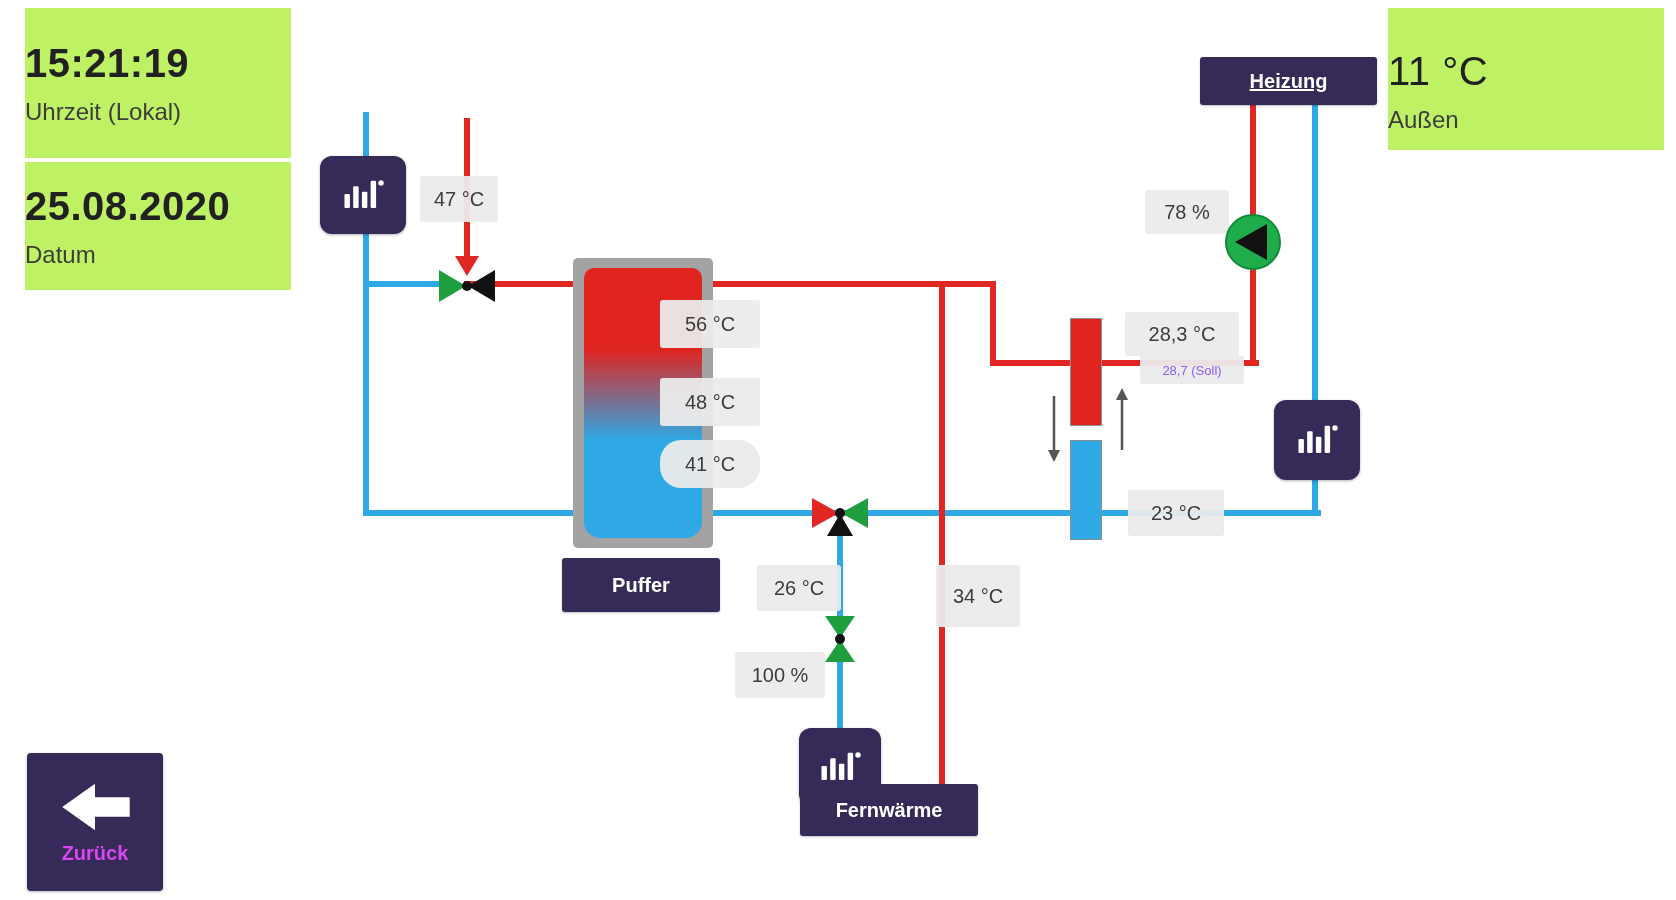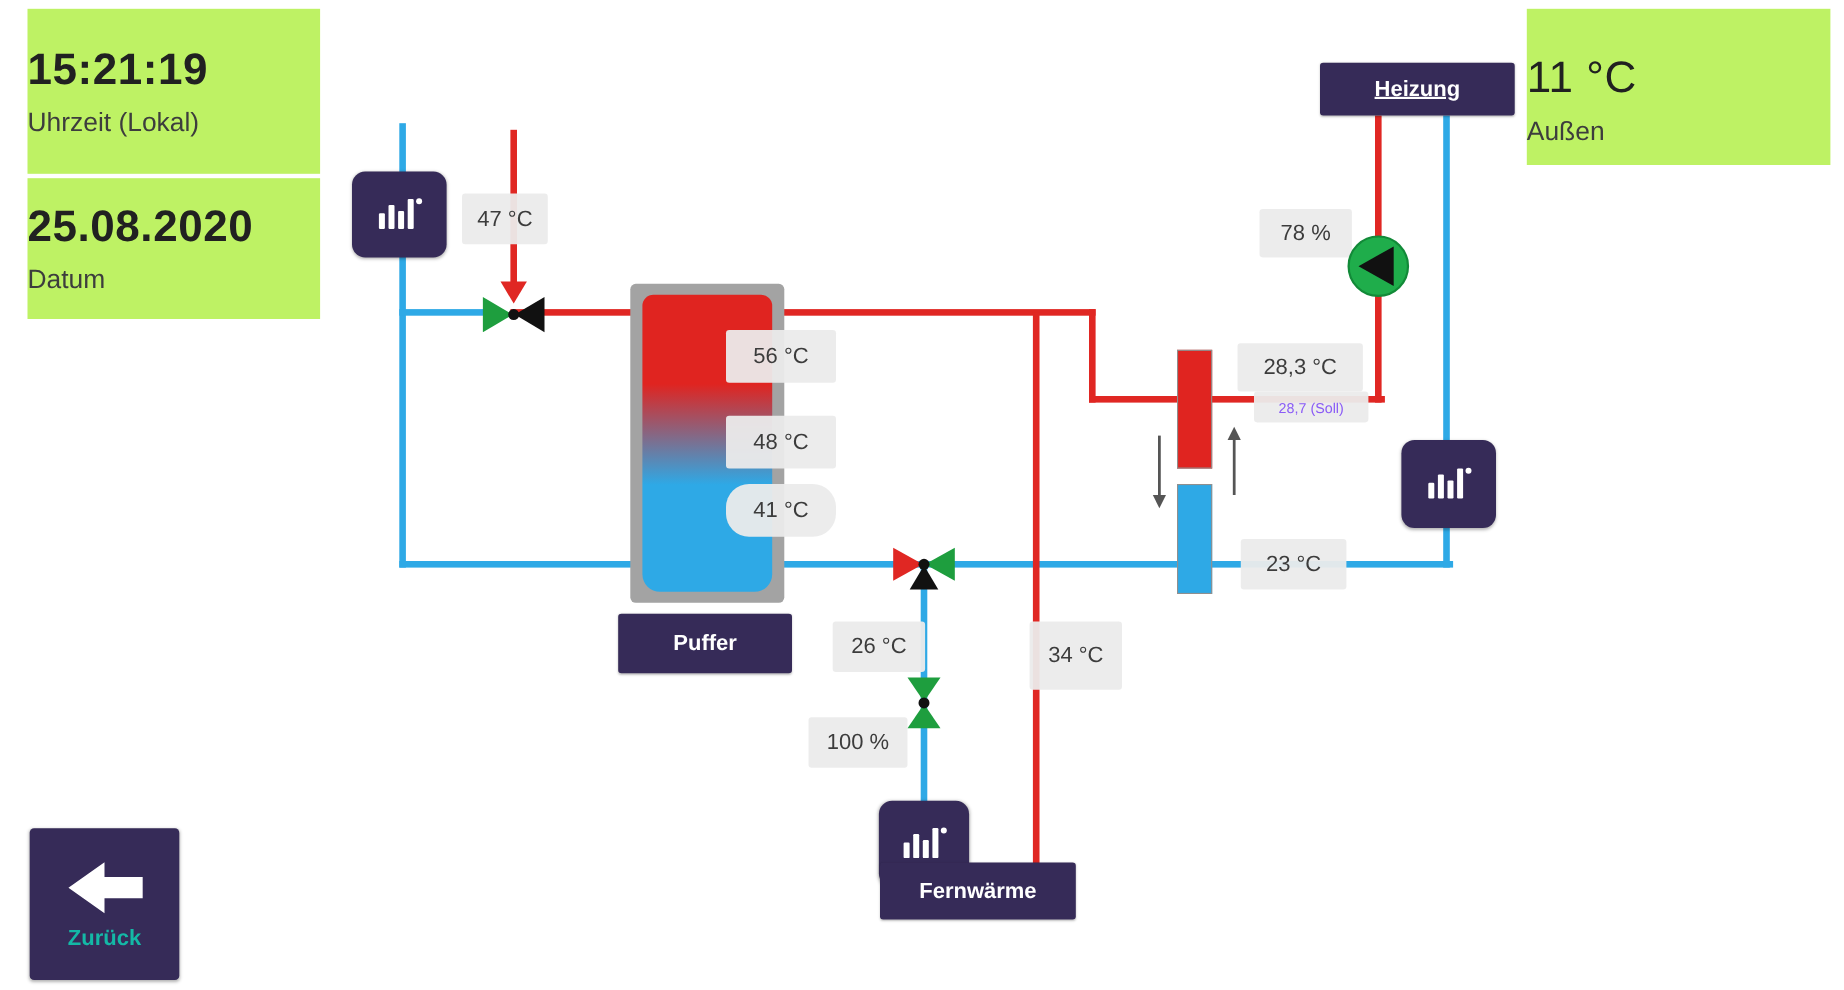--- a/index.html
+++ b/index.html
@@ -35,21 +35,21 @@
                 background:linear-gradient(180deg,#e02420 0%,#e02420 30%,#2ea9e6 64%,#2ea9e6 100%); }
 
   .hx { position:absolute; border:1px solid #8f8f8f; box-sizing:border-box; }
   .hx.hot  { background:#e02420; }
   .hx.cold { background:#2ea9e6; }
 
   .overlay { position:absolute; left:0; top:0; pointer-events:none; }
 
   .back-btn { position:absolute; left:27px; top:753px; width:136px; height:138px;
               background:#362b58; border-radius:4px; display:flex; flex-direction:column;
-              align-items:center; justify-content:center; gap:8px; color:#14b8a6;
+              align-items:center; justify-content:center; gap:8px; color:#d946ef;
               box-shadow:0 1px 3px rgba(0,0,0,.3); cursor:pointer; }
   .back-btn .label { font-size:20px; font-weight:700; }
 </style>
 </head>
 <body>
 
 <div class="screen">
 
   <div class="pipe blue" style="left:363px; top:112px; width:6px; height:404px;"></div>
   <div class="pipe blue" style="left:363px; top:281px; width:92px; height:6px;"></div>

